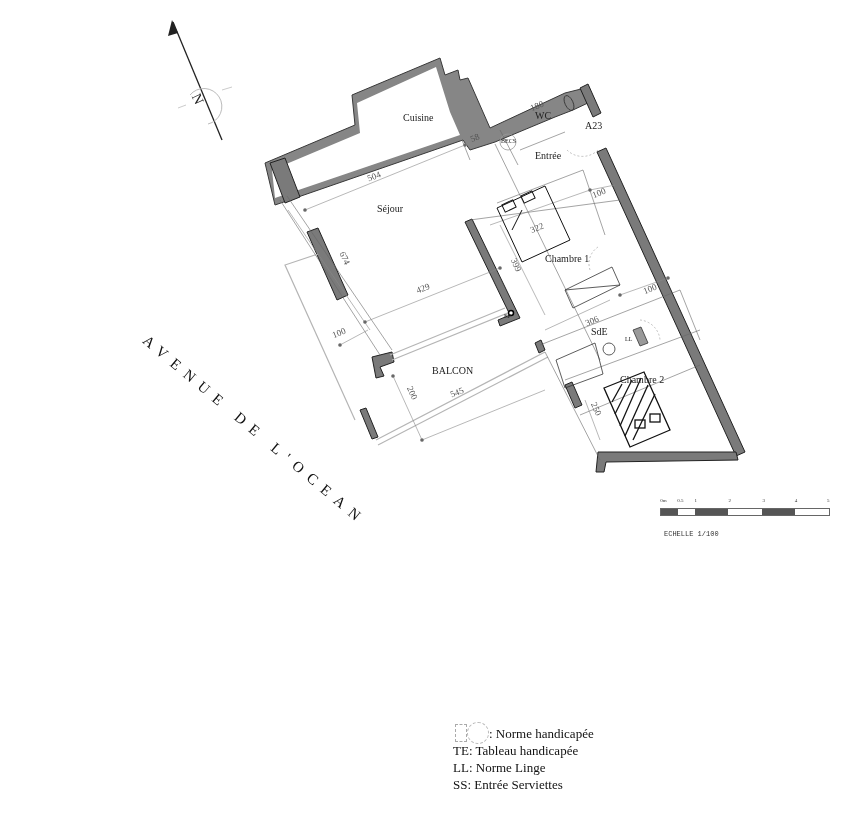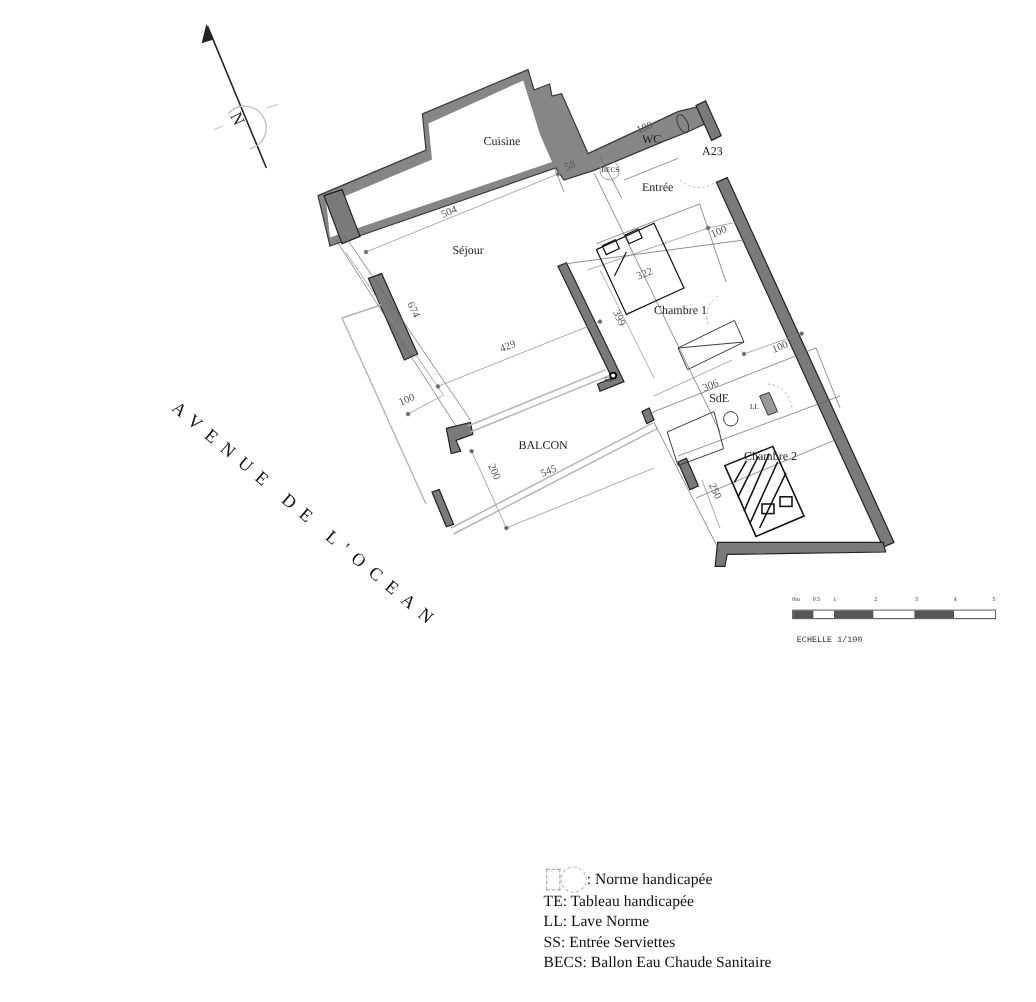--- a/index.html
+++ b/index.html
@@ -12,21 +12,21 @@
   .small { font-size:6px; }
   .street { position:absolute; left:150px; top:332px; transform-origin:0 0;
             transform:rotate(40deg); font-size:15px; letter-spacing:8px; white-space:nowrap; }
   .scale-wrap { position:absolute; left:660px; top:498px; width:170px; }
   .scale-ticks { position:relative; height:10px; font-size:5px; color:#333; }
   .scale-ticks span { position:absolute; top:0; transform:translateX(-50%); }
   .scale-bar { display:flex; height:6px; border:1px solid #666; }
   .scale-bar div { height:100%; }
   .scale-label { font-size:7px; margin-top:14px; margin-left:4px; color:#333;font-family:Liberation Mono, monospace; }
   .legend { position:absolute; left:453px; top:724px; font-size:13px; line-height:17px; color:#111; }
-  .legend-row { display:flex; }
+  .legend-row { display:flex; align-items:center; }
   .handi-icon { display:inline-block; width:36px; height:18px; position:relative; }
   .handi-icon .sq { position:absolute; left:2px; top:0; width:10px; height:16px; border:1px dashed #aaa; }
   .handi-icon .ci { position:absolute; left:14px; top:-2px; width:20px; height:20px; border:1px dashed #bbb; border-radius:50%; }
 </style>
 </head>
 <body>
 
 <svg class="plan" viewBox="0 0 863 835" xmlns="http://www.w3.org/2000/svg">
 
   <g>
@@ -205,21 +205,18 @@
     <span class="handi-icon">
         <span class="sq"></span>
         <span class="ci"></span>
       </span>
     <span>: Norme handicapée</span>
   </div>
   <div class="legend-row">
       <span>TE: Tableau handicapée</span>
     </div>
   <div class="legend-row">
-      <span>LL: Lave Norme</span>
+      <span>LL: Norme Linge</span>
     </div>
   <div class="legend-row">
       <span>SS: Entrée Serviettes</span>
     </div>
-  <div class="legend-row">
-      <span>BECS: Ballon Eau Chaude Sanitaire</span>
-    </div>
 </div>
 
 </body></html>

